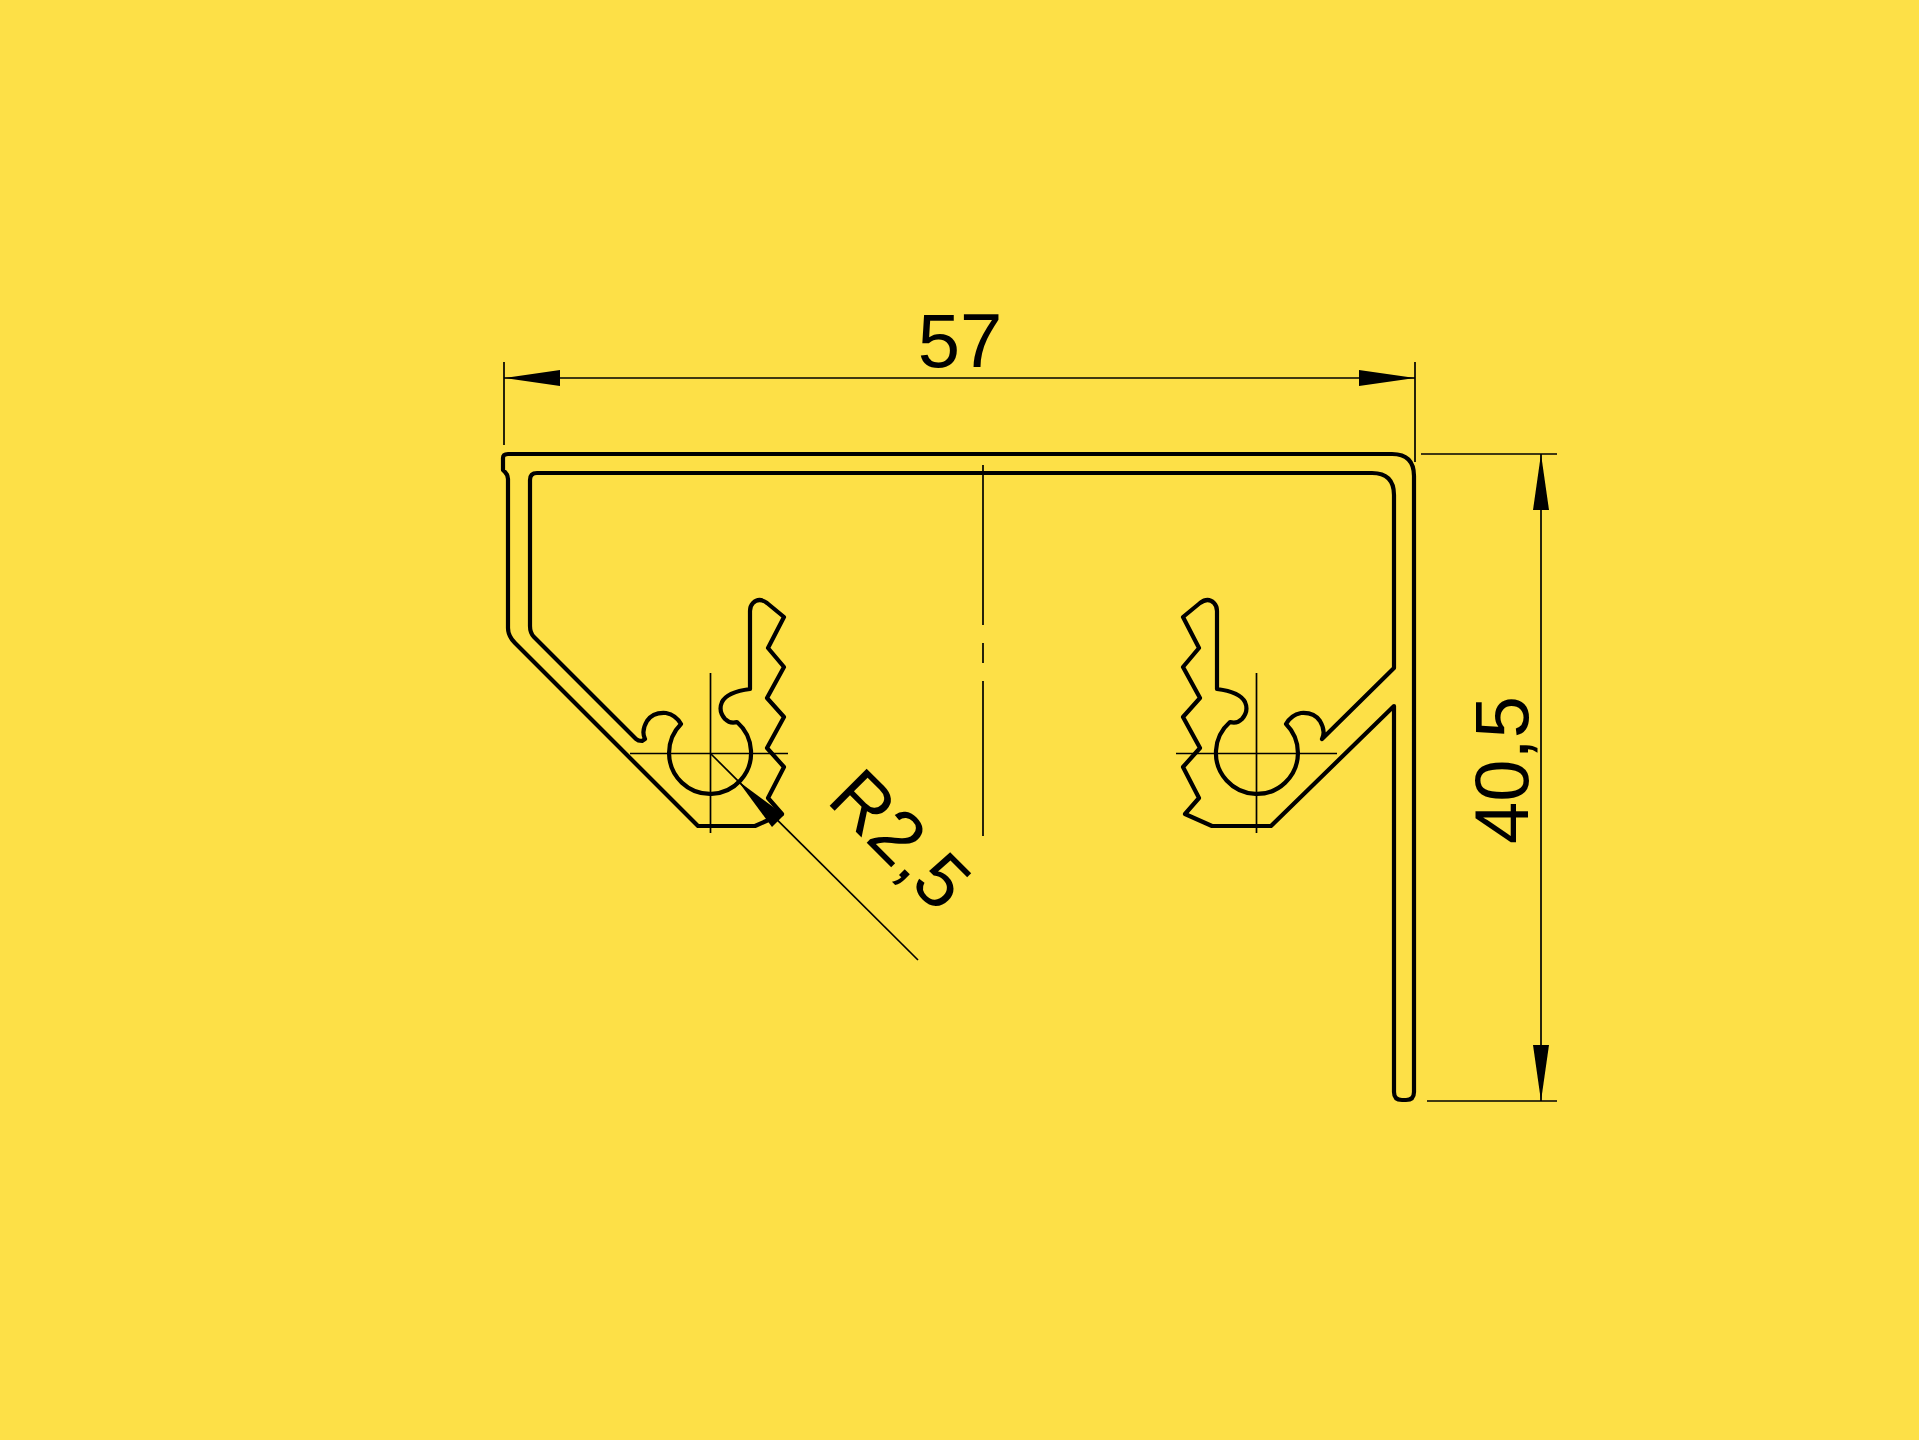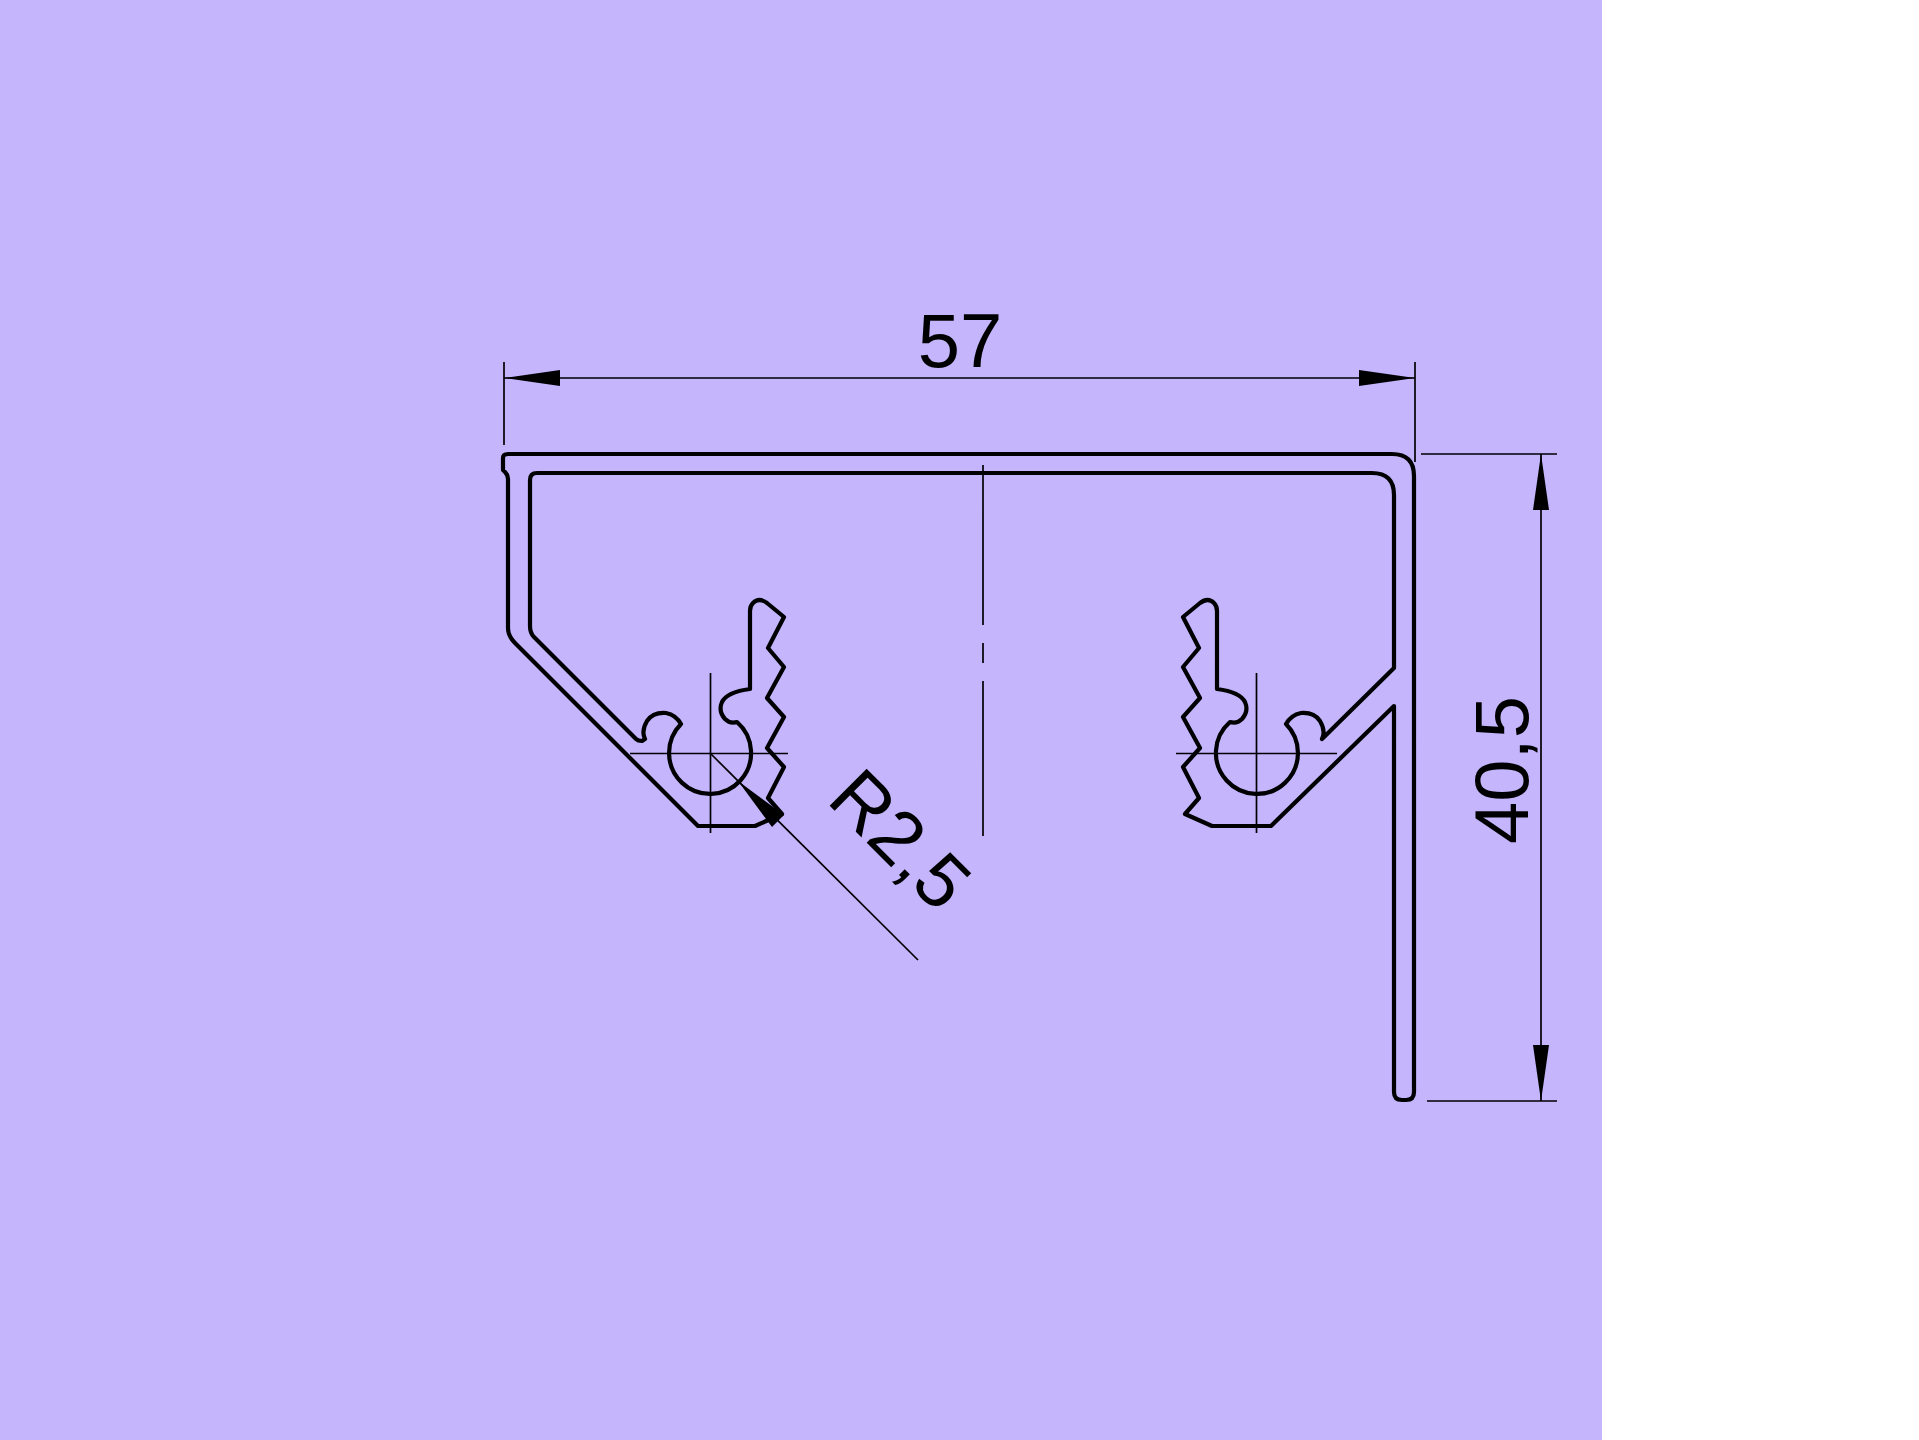--- a/index.html
+++ b/index.html
@@ -4,23 +4,23 @@
 <style>
   html, body {
     margin: 0;
     padding: 0;
     background: #ffffff;
     width: 1919px;
     height: 1440px;
     overflow: hidden;
   }
   .drawing-wrap {
-    width: 1602px;
+    width: 1919px;
     height: 1440px;
-    background: #c4b5fd;
+    background: #fde047;
   }
   svg text {
     font-family: "Liberation Sans", "DejaVu Sans", sans-serif;
     fill: #000000;
   }
   .dim-text { font-size: 76px; }
   .outline {
     fill: none;
     stroke: #000000;
     stroke-width: 4.2;

